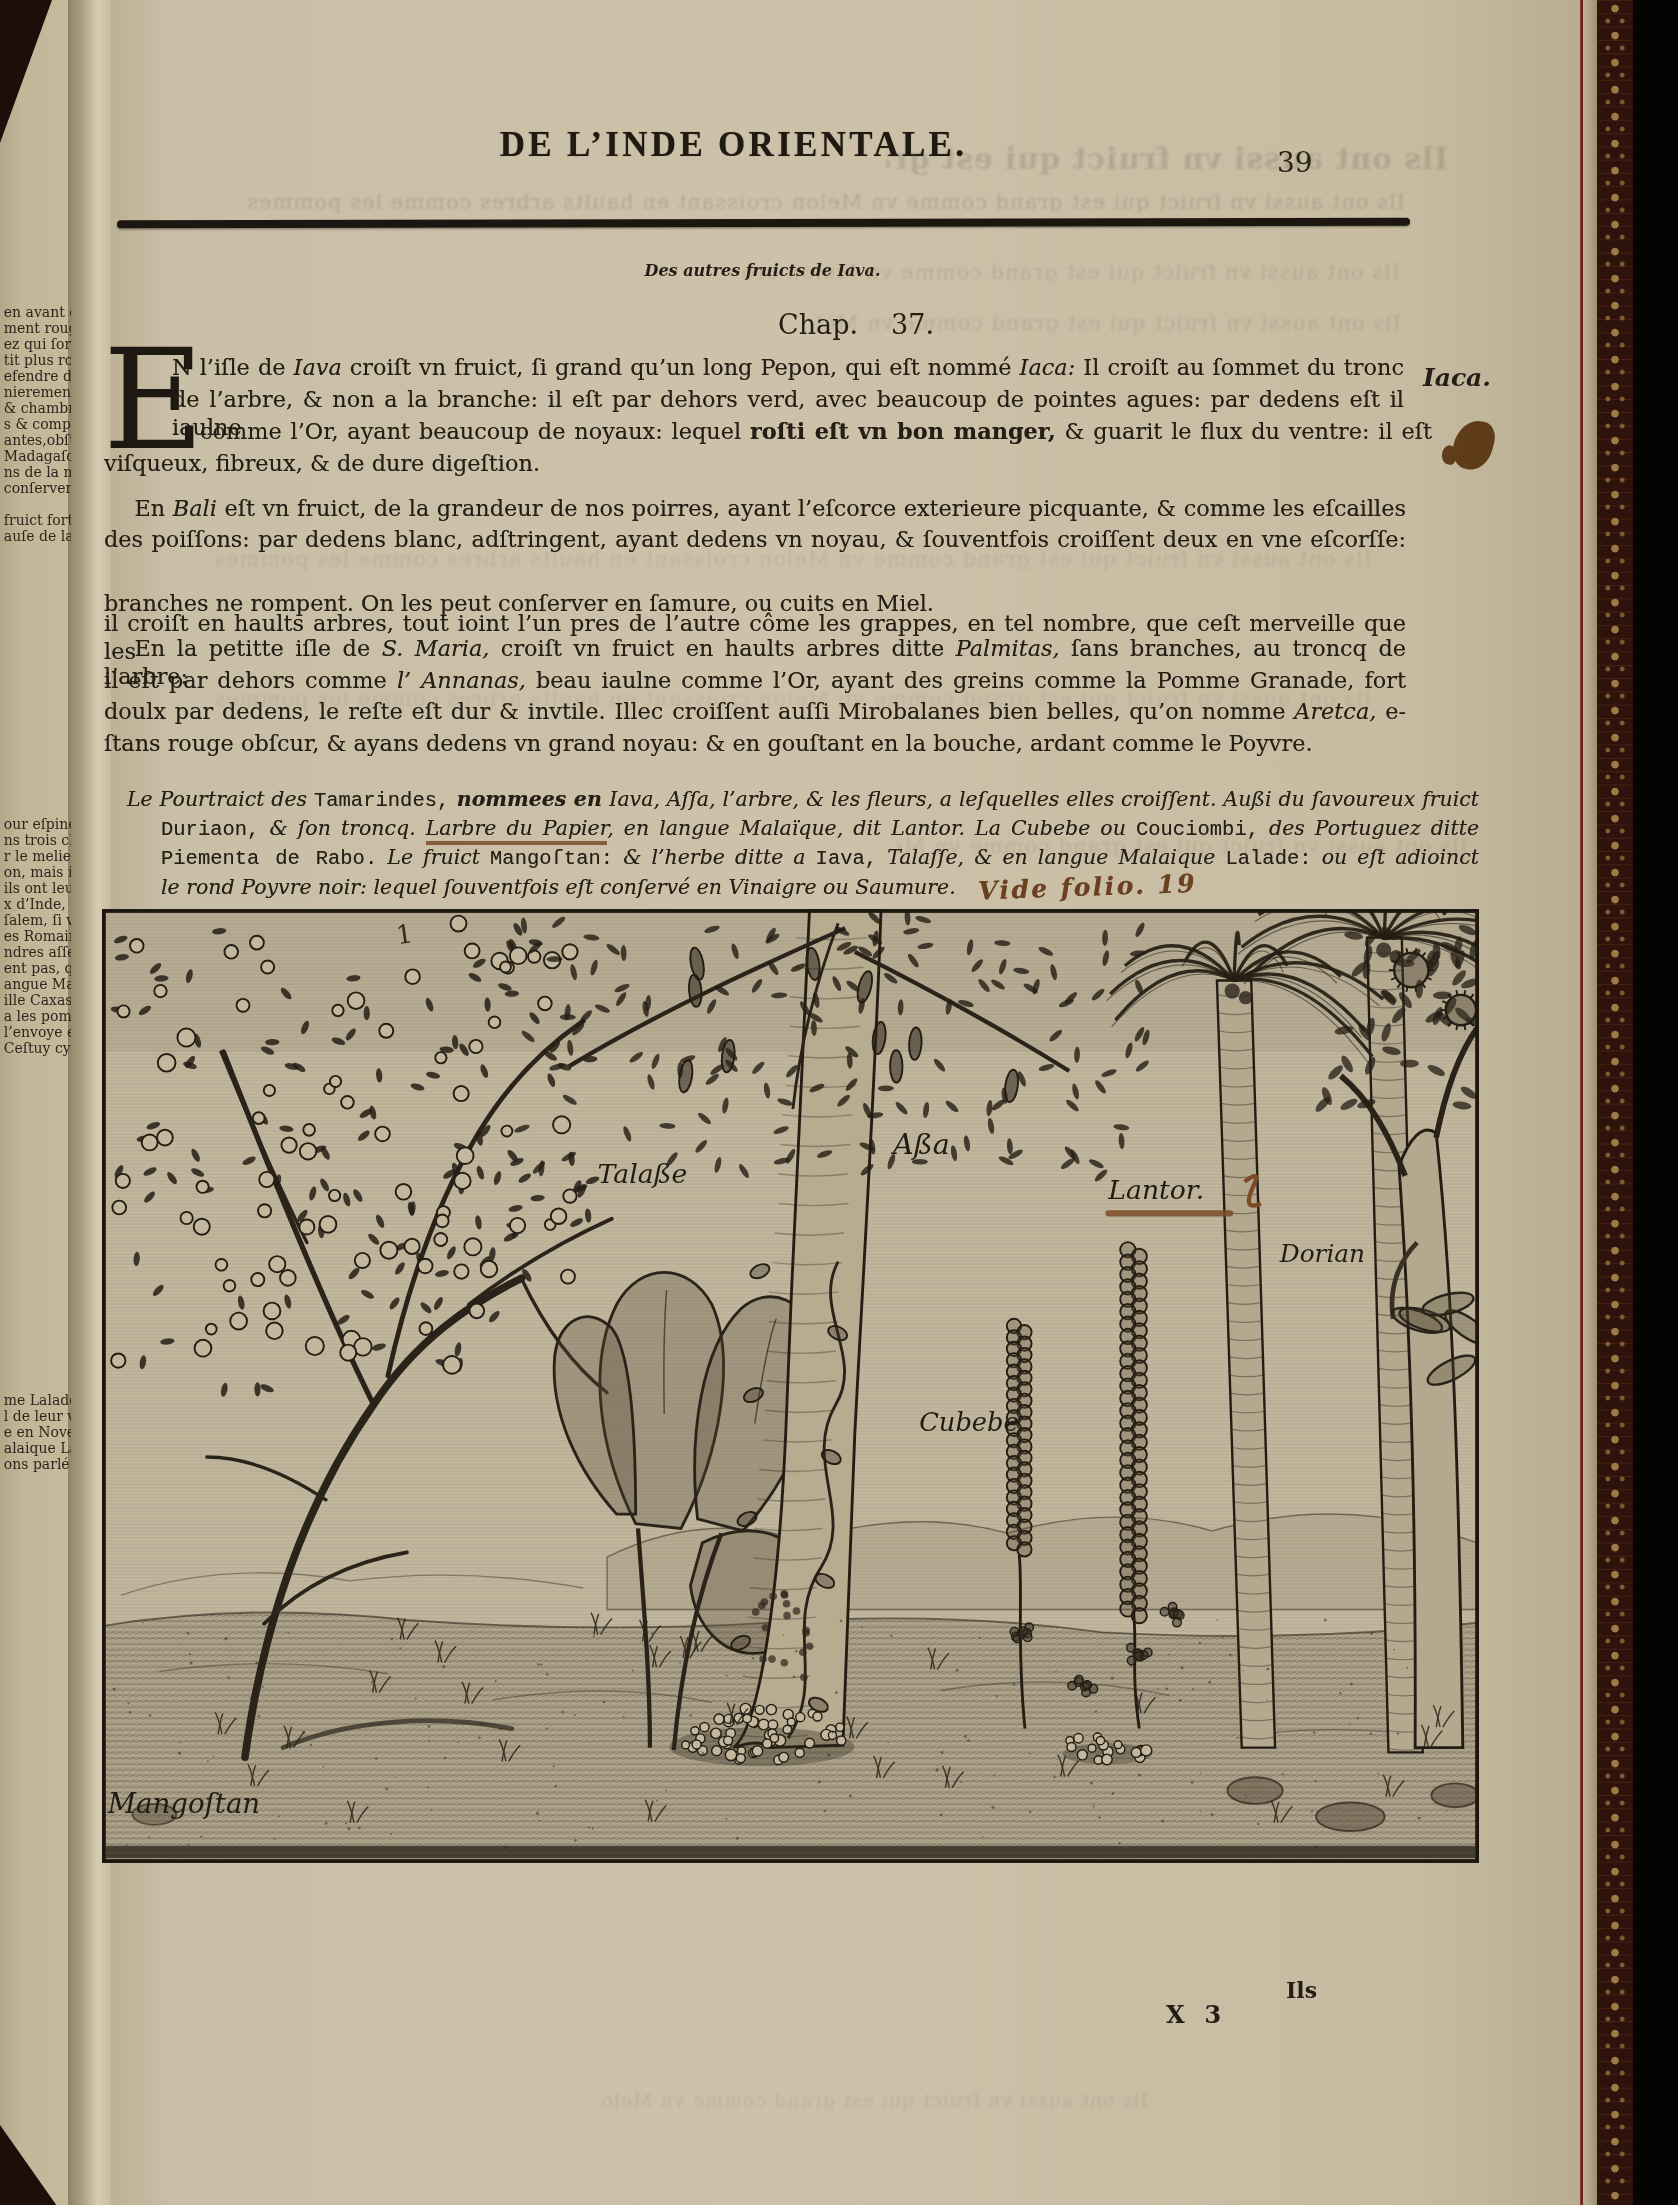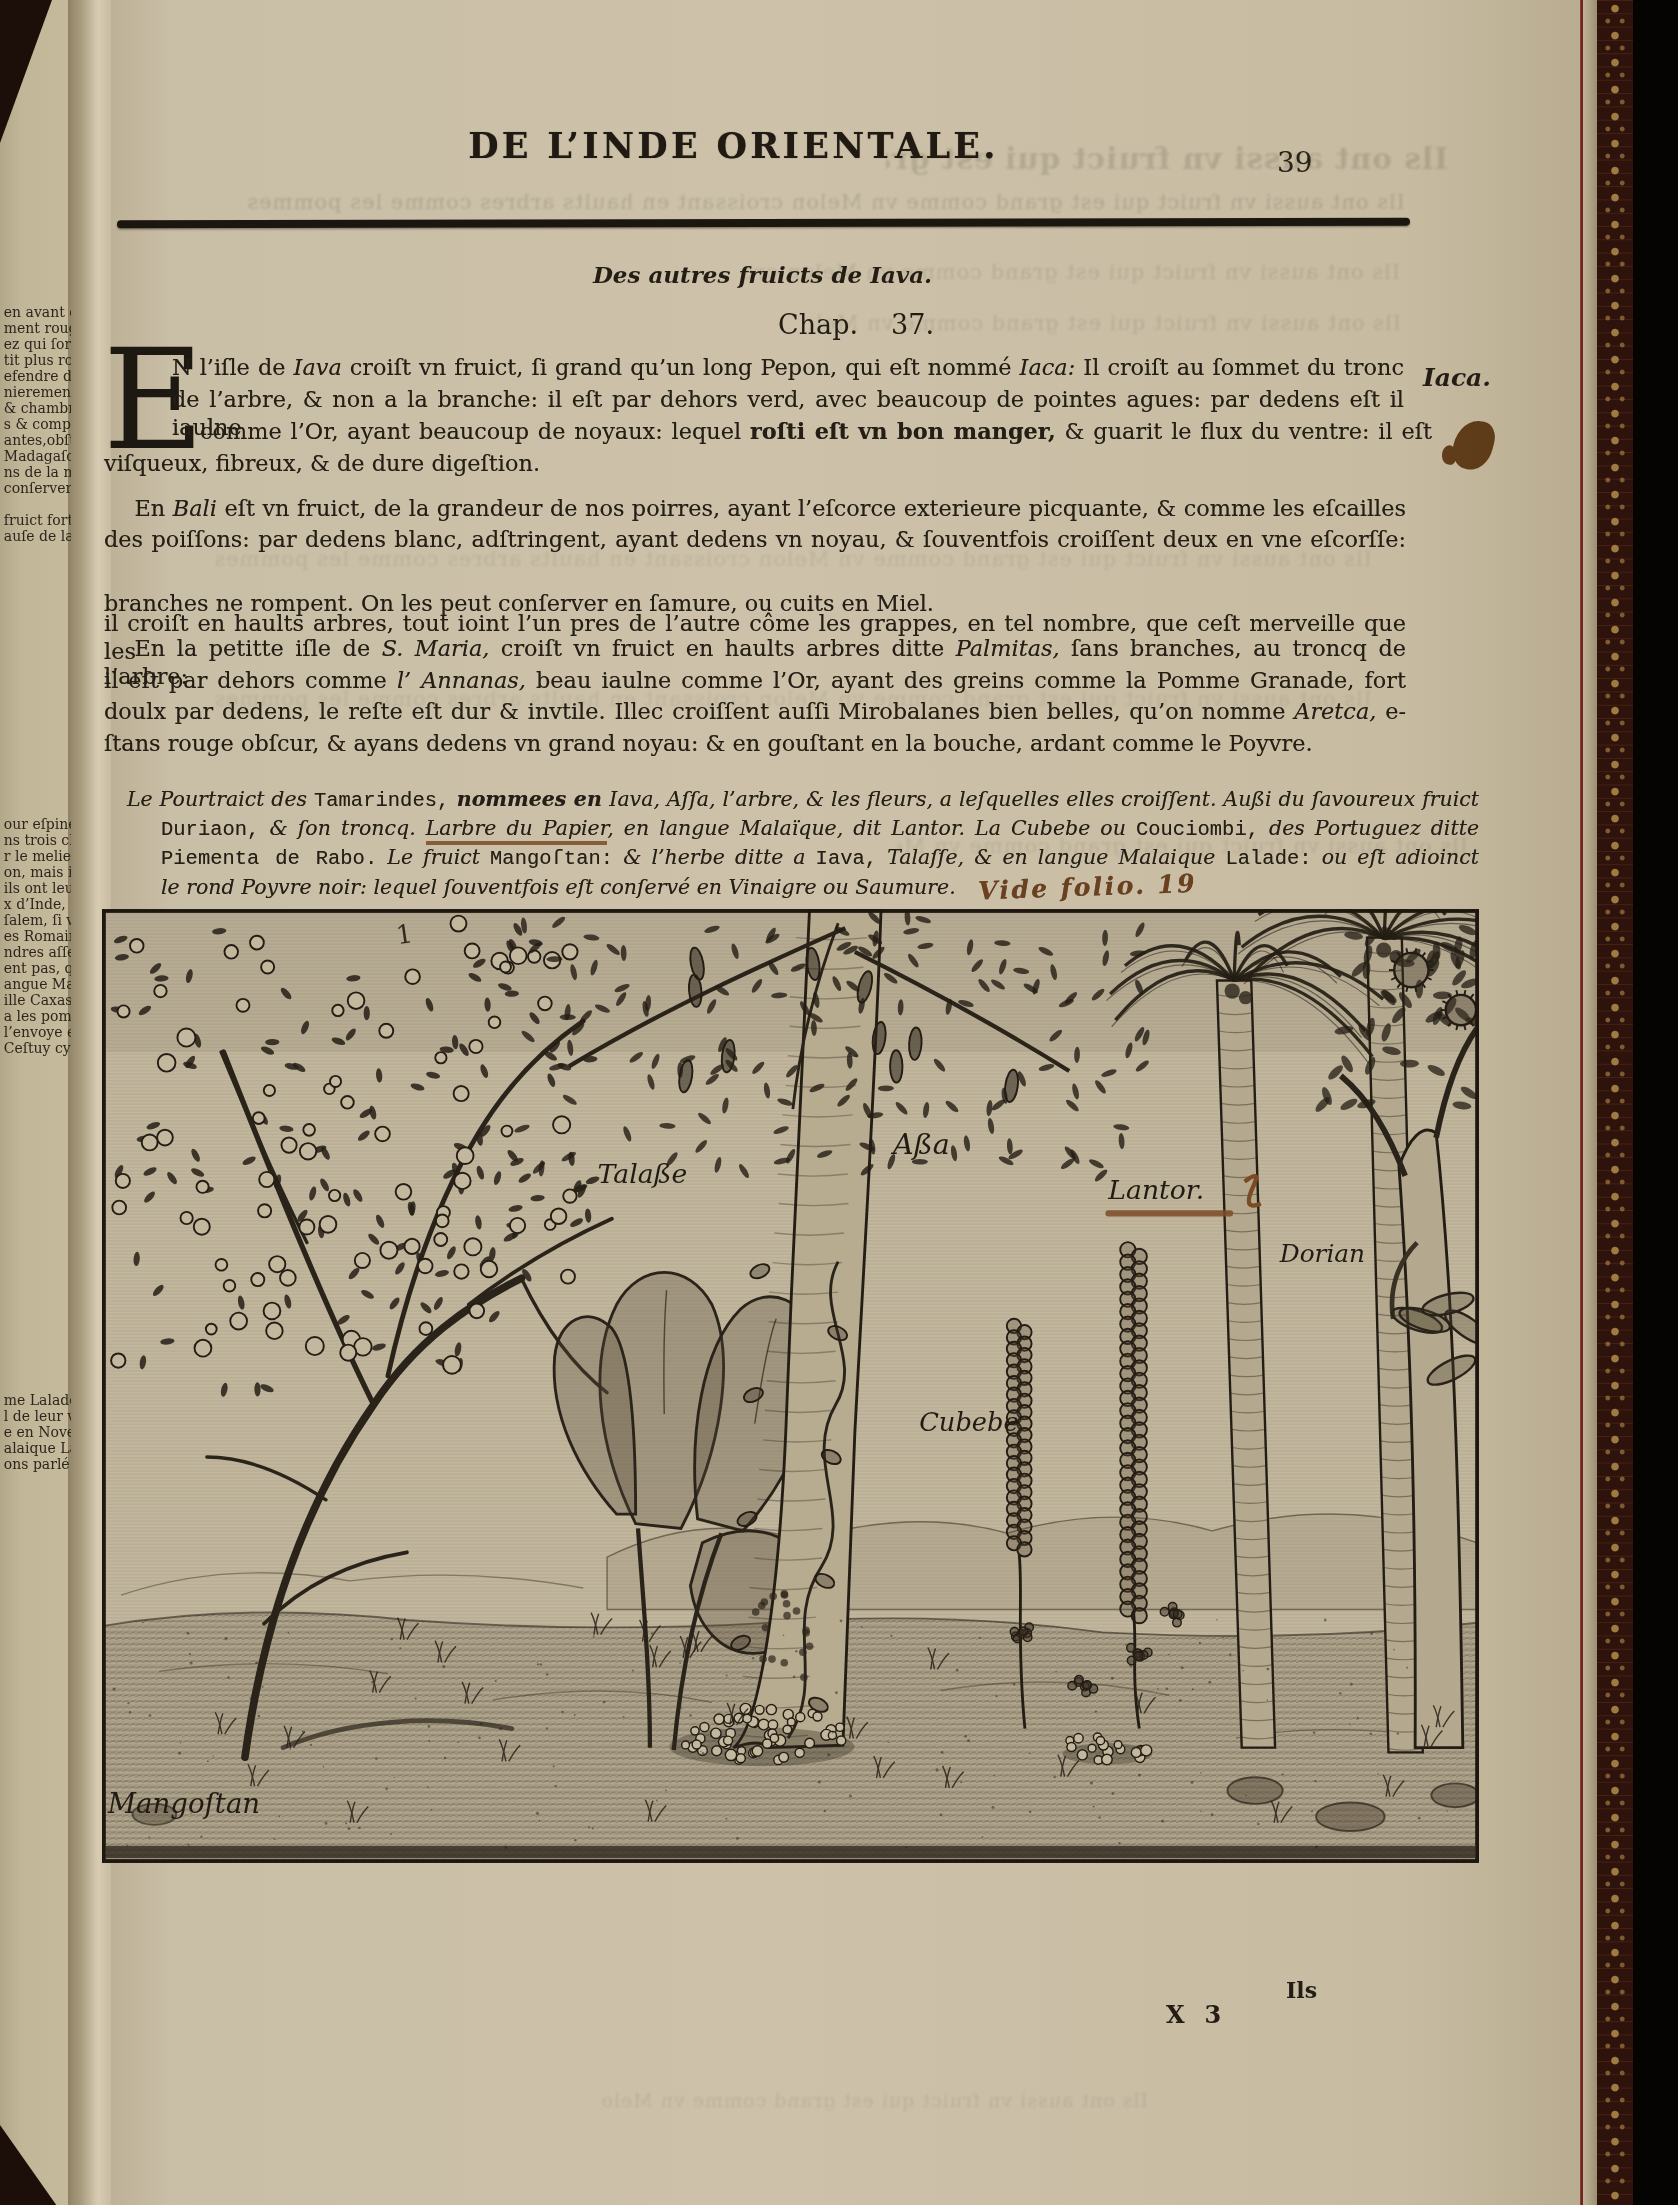--- a/index.html
+++ b/index.html
@@ -43,25 +43,25 @@
   .g2{top:260px;left:743px;width:657px;}
   .g3{top:311px;left:810px;width:591px;}
   .g4{top:547px;left:143px;width:1229px;opacity:.13;}
   .g5{top:687px;left:143px;width:1229px;opacity:.12;}
   .g6{top:834px;left:896px;width:572px;opacity:.14;}
   .g7{top:2089px;left:600px;width:548px;font-size:19px;opacity:.14;}
 
   
   .abs{position:absolute;}
   #header-title{top:125px;left:257px;width:953px;text-align:center;font-size:35px;font-weight:700;
-      letter-spacing:3.3px;color:#201a12;text-shadow:0 0 1px rgba(32,26,18,.55);}
+      letter-spacing:3.3px;color:#201a12;text-shadow:0 0 1px rgba(32,26,18,.55);font-family:Liberation Serif, serif;}
   #page-number{top:146px;left:1277px;width:86px;font-size:28px;color:#2a2318;}
   #rule{top:219px;left:117px;width:1293px;height:7.6px;background:#1c1610;border-radius:3.8px;
       transform:rotate(-.12deg);box-shadow:0 1.4px 1.9px rgba(40,32,22,.4);}
-  #subtitle{top:261px;left:429px;width:667px;text-align:center;font-size:23px;font-style:italic;
+  #subtitle{top:261px;left:429px;width:667px;text-align:center;font-size:16px;font-style:italic;
       font-weight:700;color:#241d14;}
   #chapline{top:309px;left:572px;width:362px;text-align:right;font-size:27px;color:#241d14;}
   #chapline .sp{margin-right:33px;}
   #margin-note{top:363px;left:1423px;width:105px;font-size:25px;font-style:italic;font-weight:700;}
   #blot{top:420px;left:1454px;width:39px;height:50px;background:#57320f;opacity:.92;
       border-radius:62% 38% 55% 45%;transform:rotate(14deg);}
   #blot:after{content:"";position:absolute;left:-8.6px;top:30.5px;width:14.3px;height:19px;background:#57320f;
       border-radius:50% 60% 40% 60%;}
 
   .bline{position:absolute;height:29.5px;font-size:22.4px;line-height:28px;color:#241e15;

